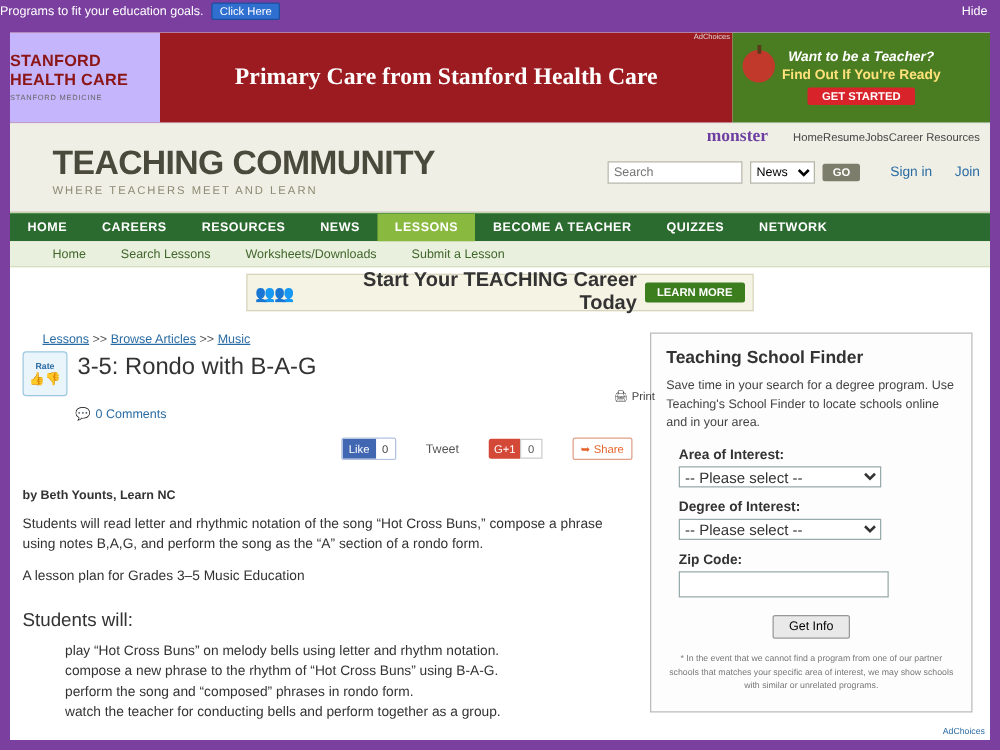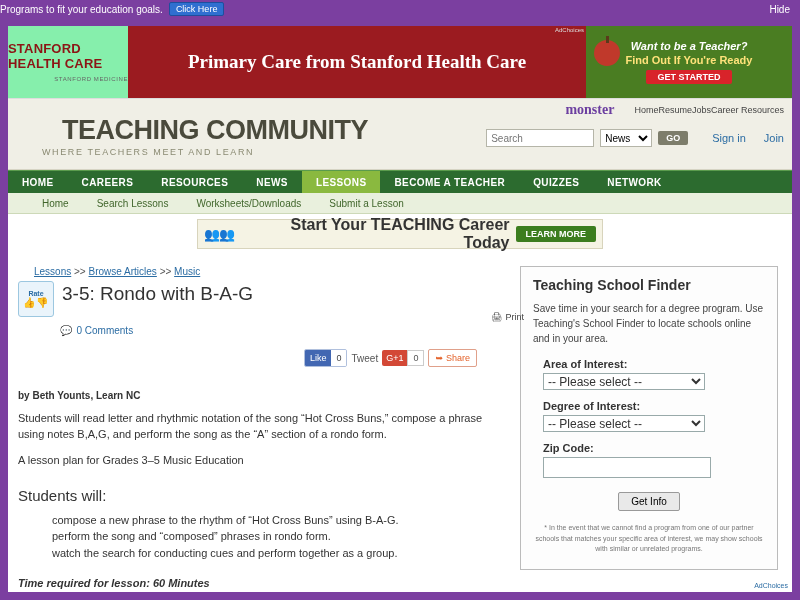--- a/index.html
+++ b/index.html
@@ -28,22 +28,22 @@
     background:#fff;overflow:hidden;
   }
 
   
   .ads-row{display:flex;height:72px;border-bottom:1px solid #ddd;position:relative;}
   .ad-left{
     width:578px;height:72px;background:#9b1b20;display:flex;align-items:center;
     position:relative;overflow:hidden;
   }
   .ad-left .logo-block{
-    width:120px;height:80px;background:#86efac;display:flex;flex-direction:column;
-    align-items:flex-end;justify-content:center;color:#8c1515;
+    width:120px;height:80px;background:#c4b5fd;display:flex;flex-direction:column;
+    align-items:flex-start;justify-content:center;color:#8c1515;
   }
   .ad-left .logo-block .l1{font-size:13px;font-weight:bold;letter-spacing:.2px;line-height:1.1;}
   .ad-left .logo-block .l2{font-size:6px;letter-spacing:.6px;margin-top:5px;color:#666;}
   .ad-left .ad-headline{
     flex:1;color:#fff;font-size:19px;font-weight:bold;text-align:center;
     font-family:"Liberation Serif", serif;
   }
   .adchoice{position:absolute;right:2px;top:1px;font-size:6px;color:#ddd;}
   .ad-right{
     width:206px;height:72px;background:#4a7d22;position:relative;overflow:hidden;
@@ -72,21 +72,20 @@
     font-size:14px;font-weight:bold;color:#6c3fa0;font-family:"Liberation Serif",serif;
     margin-right:20px;
   }
   .monster-row a{color:#444;text-decoration:none;cursor:pointer;}
   .brand{
     position:absolute;left:34px;top:16px;
   }
   .brand .b1{
     font-size:27px;font-weight:bold;color:#4a4a3c;letter-spacing:-.5px;
     font-family:"Liberation Sans",sans-serif;
-    margin-left:20px;
   }
   .brand .b2{font-size:9px;color:#8a8a72;letter-spacing:1.6px;margin-top:1px;}
   .search-area{position:absolute;right:8px;top:30px;display:flex;align-items:center;gap:6px;padding-left:12px;}
   .search-input{
     width:98px;height:16px;border:1px solid #b5b5a8;font-size:10px;color:#888;padding:0 4px;
     background:#fff;
   }
   .search-select{
     width:52px;height:18px;font-size:10px;border:1px solid #b5b5a8;background:#fff;
   }
@@ -144,21 +143,21 @@
   .rate-box{
     width:34px;height:34px;border:1px solid #9cc7e0;background:#eaf4fb;border-radius:3px;
     display:flex;flex-direction:column;align-items:center;justify-content:center;cursor:pointer;
   }
   .rate-box .lbl{font-size:7px;color:#2b6ca3;font-weight:bold;}
   .rate-box .thumbs{font-size:10px;color:#2b6ca3;}
   .article-title{font-size:19px;color:#333;font-weight:normal;margin-top:2px;}
 
   .comments-row{margin:8px 0 0 42px;font-size:10px;color:#2b6ca3;display:flex;align-items:center;gap:4px;cursor:pointer;}
 
-  .social-row{display:flex;align-items:center;gap:4px;margin:6px 0 0 255px;justify-content:center;}
+  .social-row{display:flex;align-items:center;gap:24px;margin:6px 0 0 255px;}
   .fb-like{
     display:flex;align-items:center;border:1px solid #b0c0dd;border-radius:2px;overflow:hidden;height:16px;
   }
   .fb-like .b{background:#4267b2;color:#fff;font-size:9px;padding:0 5px;line-height:16px;}
   .fb-like .c{background:#fff;color:#444;font-size:9px;padding:0 5px;line-height:16px;}
   .tweet{font-size:10px;color:#555;}
   .gplus{display:flex;align-items:center;height:32px;}
   .gplus .g{background:#d34836;color:#fff;font-size:9px;padding:0 4px;line-height:16px;border-radius:2px 0 0 2px;}
   .gplus .n{background:#fff;border:1px solid #ccc;font-size:9px;padding:0 5px;line-height:14px;color:#555;}
   .share{
@@ -317,23 +316,24 @@
           <span>Share</span>
         </div>
       </div>
 
       <div class="byline">by Beth Younts, Learn NC</div>
       <div class="para">Students will read letter and rhythmic notation of the song “Hot Cross Buns,” compose a phrase using notes B,A,G, and perform the song as the “A” section of a rondo form.</div>
       <div class="para">A lesson plan for Grades 3–5 Music Education</div>
 
       <div class="h2">Students will:</div>
       <ul class="bullets">
+        <li>play “Hot Cross Buns” on melody bells using letter and rhythm notation.</li>
         <li>compose a new phrase to the rhythm of “Hot Cross Buns” using B-A-G.</li>
         <li>perform the song and “composed” phrases in rondo form.</li>
-        <li>watch the search for conducting cues and perform together as a group.</li>
+        <li>watch the teacher for conducting bells and perform together as a group.</li>
       </ul>
 
       <div class="time-req">Time required for lesson: 60 Minutes</div>
 
     </div>
 
     <div class="right-col">
       <div class="widget">
         <h3>Teaching School Finder</h3>
         <p class="intro">Save time in your search for a degree program. Use Teaching's School Finder to locate schools online and in your area.</p>

